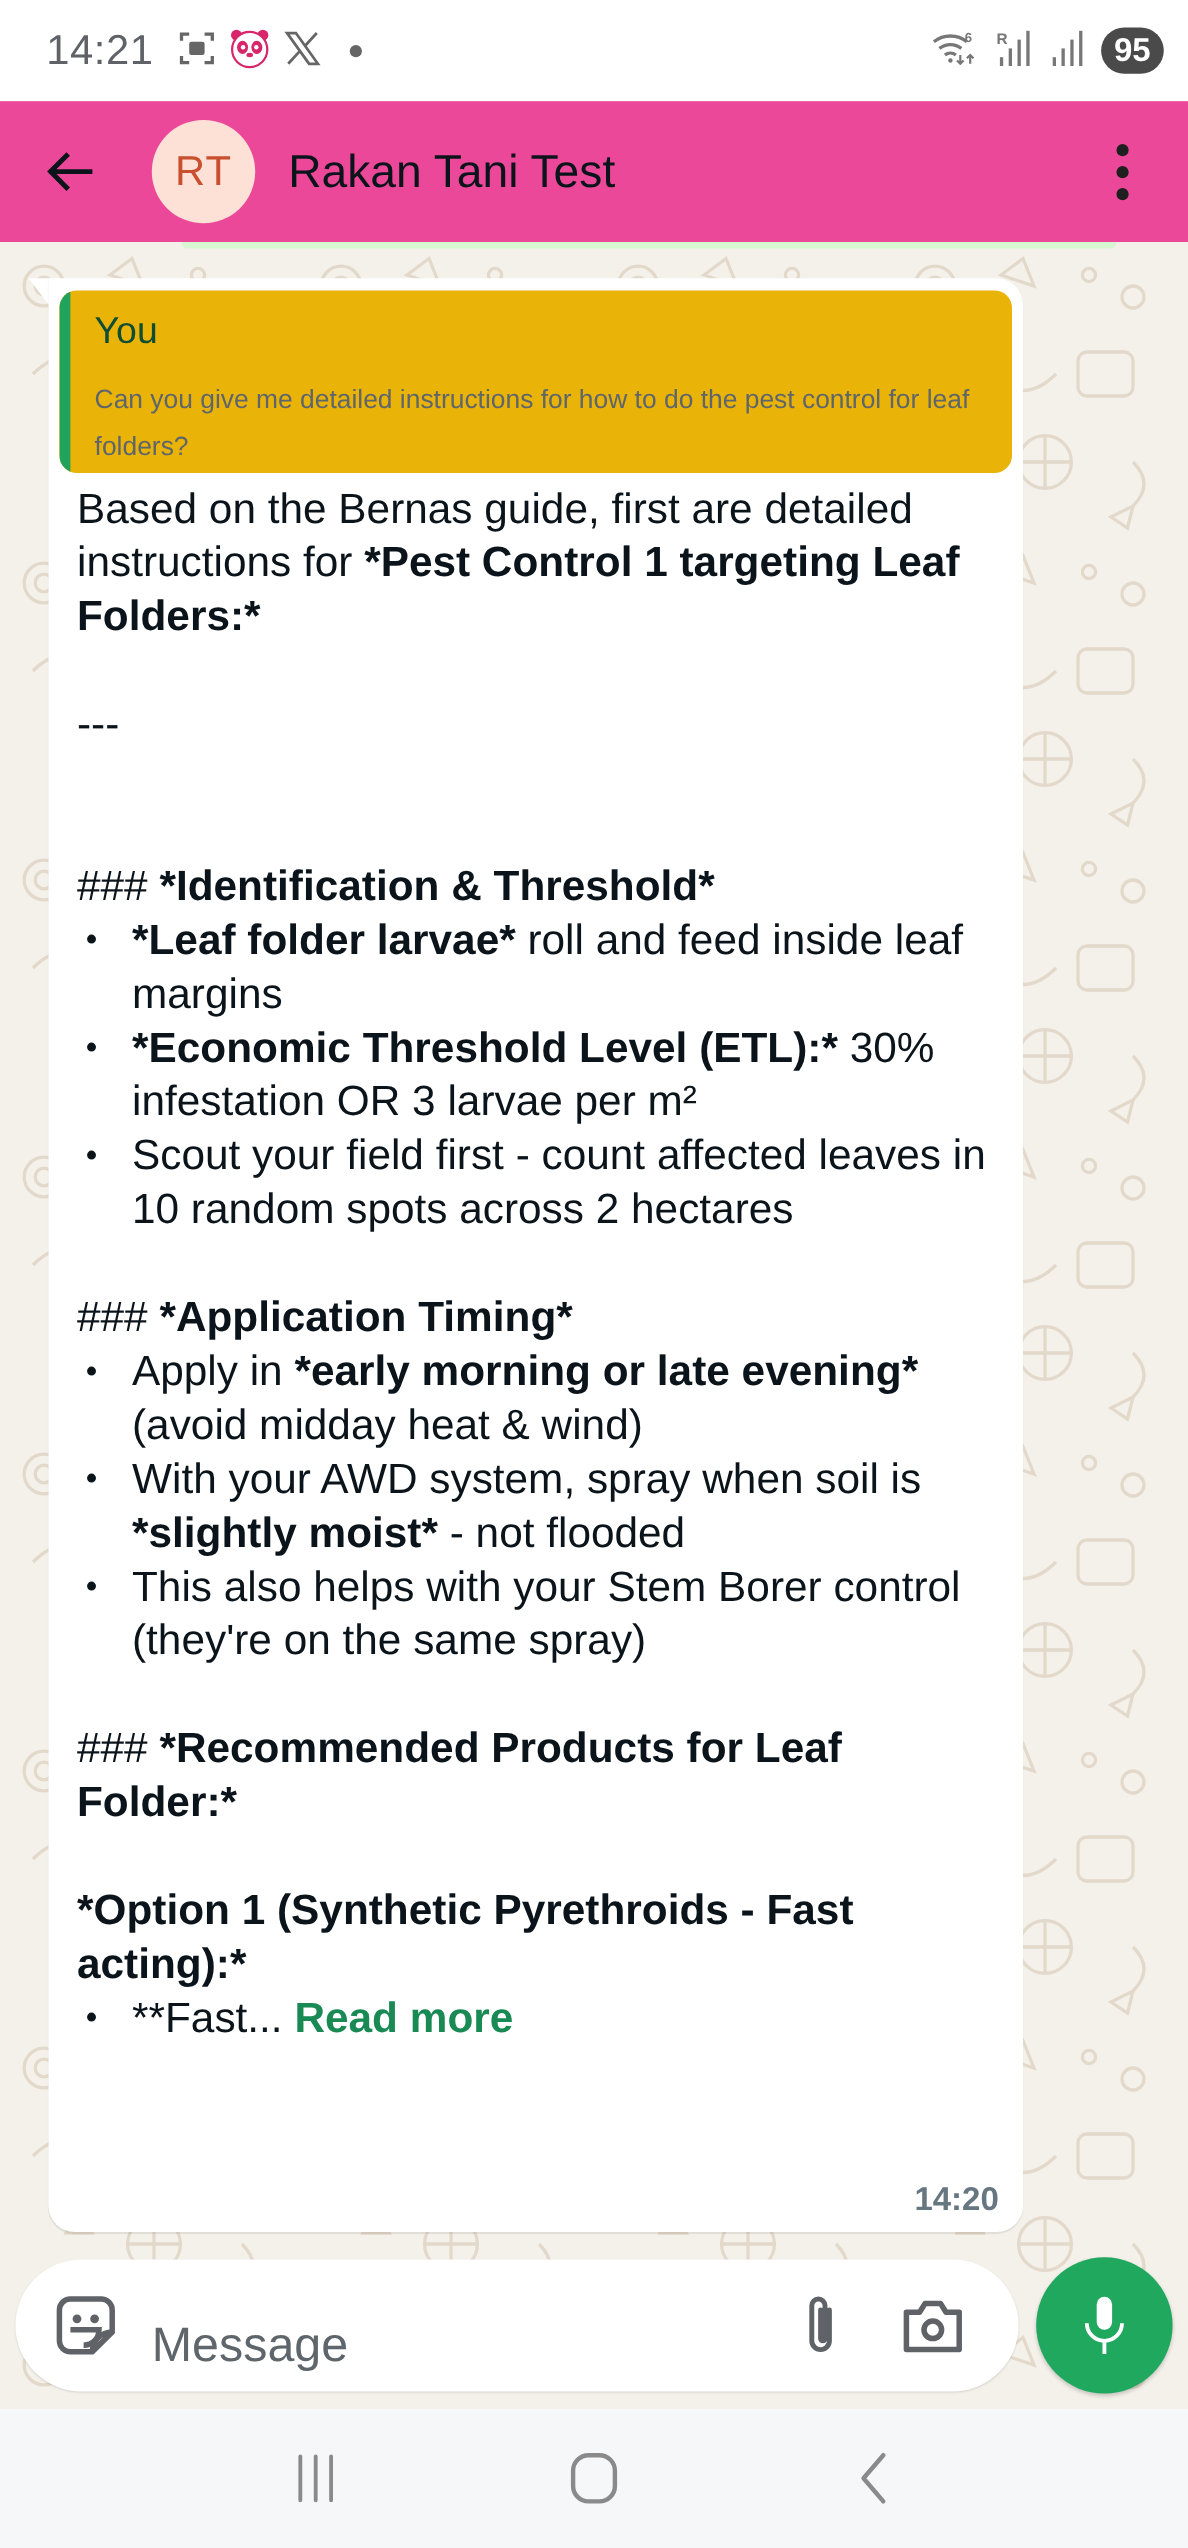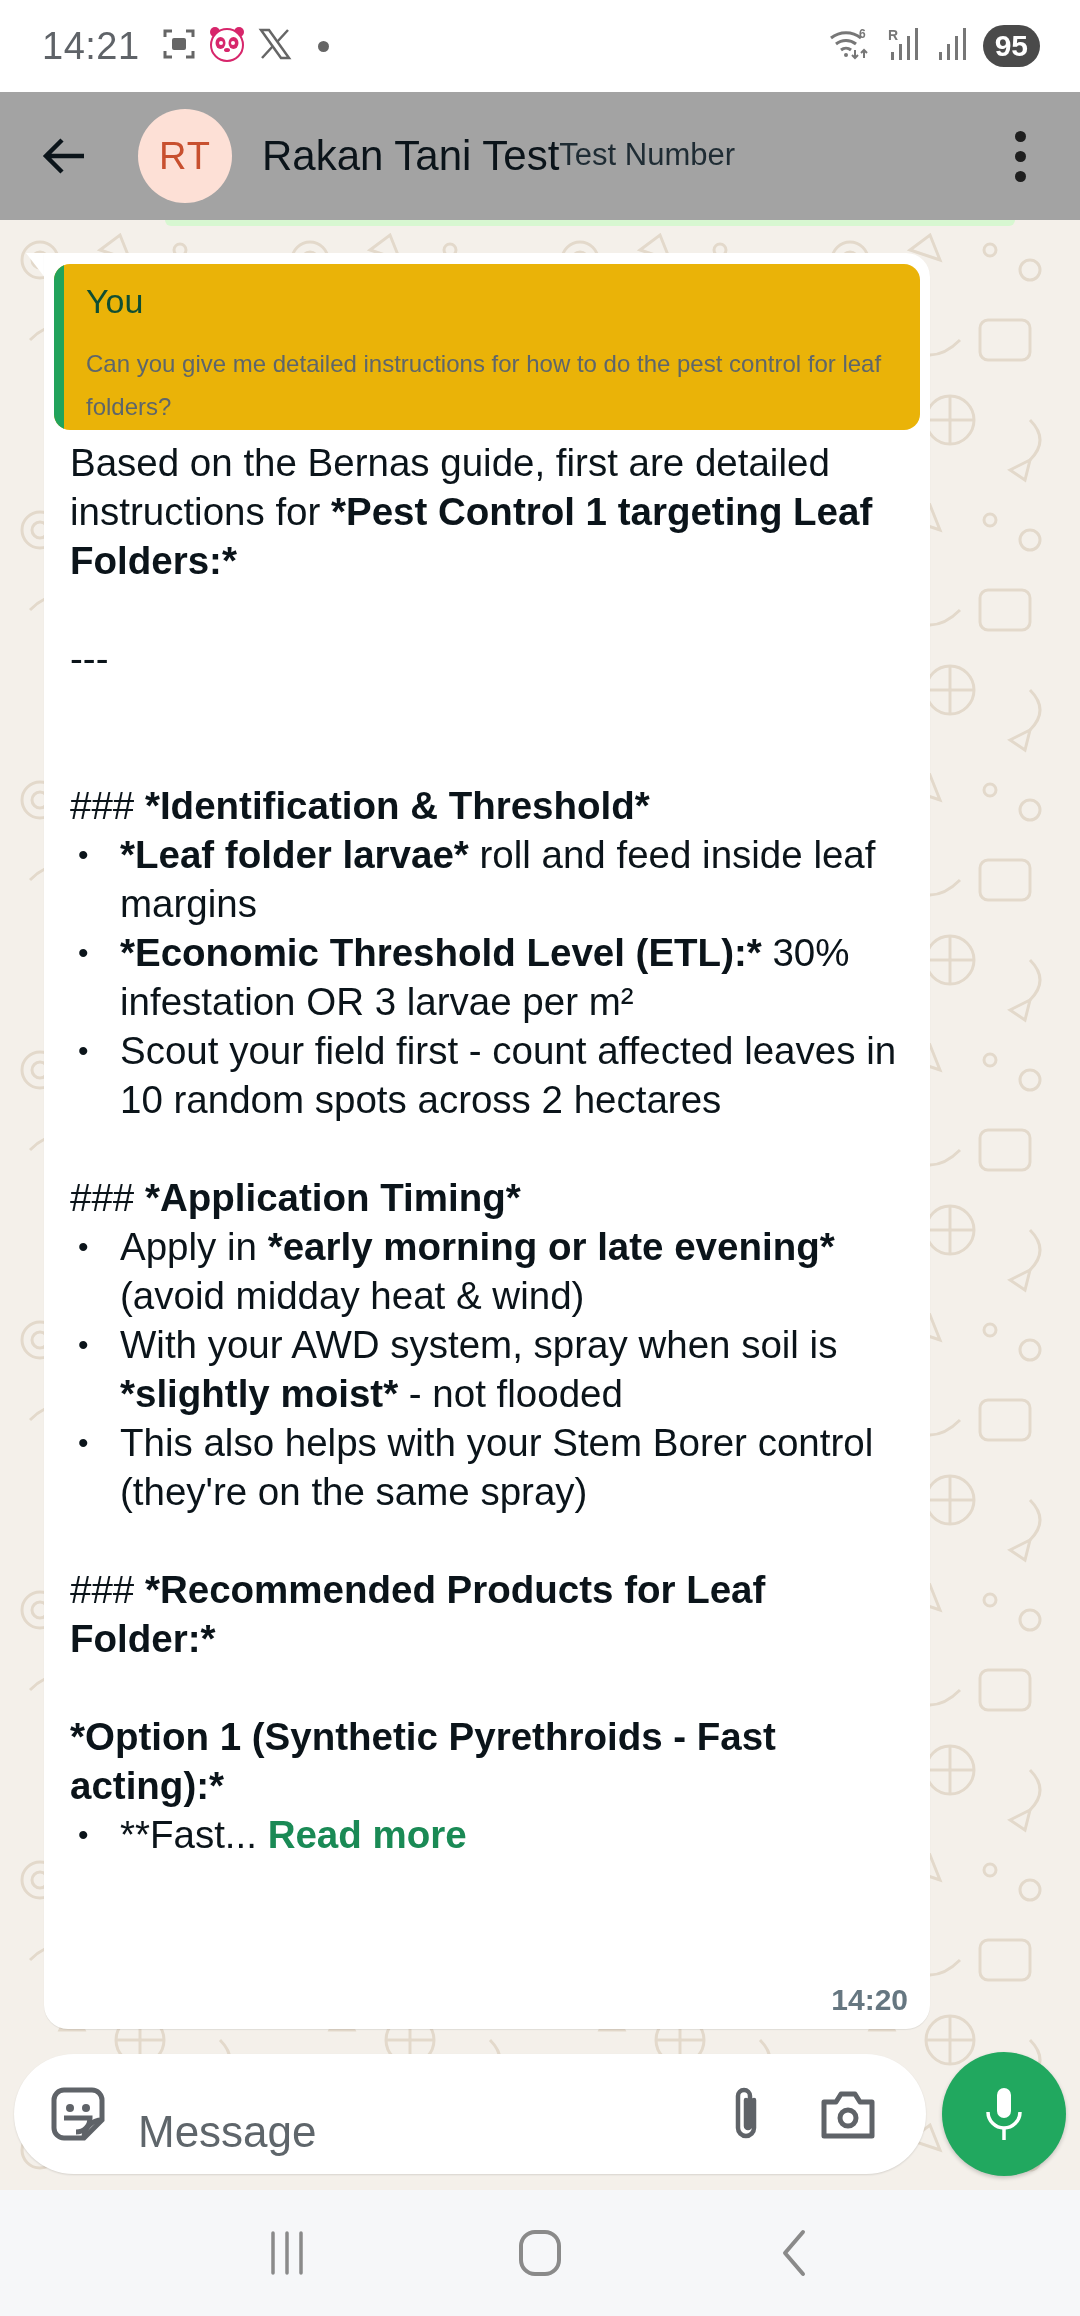--- a/index.html
+++ b/index.html
@@ -1,29 +1,29 @@
 <!DOCTYPE html>
 <html><head>
 <meta charset="utf-8">
 <style>
   * { box-sizing: border-box; margin: 0; padding: 0; }
   html, body { width: 1080px; height: 2316px; overflow: hidden; }
   body { font-family: "Liberation Sans", "DejaVu Sans", sans-serif; background: #f5f1eb; position: relative; color: #0b141a; }
 
   
-  .status-bar { position: absolute; top: 0; left: 0; width: 1080px; height: 92px; background: #ffffff; display: flex; align-items: center; padding: 0 40px 0 42px; }
+  .status-bar { position: absolute; top: 0; left: 0; width: 1080px; height: 92px; background: #ffffff; display: flex; align-items: center; padding: 0 22px 0 42px; }
   .status-time { font-size: 38px; color: #5f6368; letter-spacing: 0.5px; font-weight: 500; }
   .status-left { display: flex; align-items: center; gap: 14px; }
   .status-icons-left { display: flex; align-items: center; gap: 12px; margin-left: 8px; }
   .status-right { margin-left: auto; display: flex; align-items: center; gap: 14px; }
   .battery { background: #4a4a4a; color: #fff; font-size: 30px; font-weight: 700; border-radius: 22px; padding: 4px 12px; line-height: 34px; }
   .dot { width: 11px; height: 11px; border-radius: 50%; background: #666; display: inline-block; margin-left: 14px; }
 
   
-  .header { position: absolute; top: 92px; left: 0; width: 1080px; height: 128px; background: #a3a3a3; display: flex; align-items: center; justify-content: space-between; }
+  .header { position: absolute; top: 92px; left: 0; width: 1080px; height: 128px; background: #ec4899; display: flex; align-items: center; justify-content: space-between; }
   .back-btn { width: 64px; height: 64px; margin-left: 32px; display: flex; align-items: center; justify-content: center; }
   .avatar { width: 94px; height: 94px; border-radius: 50%; background: #fde0d6; color: #c8502f; font-size: 38px; display: flex; align-items: center; justify-content: center; margin-left: 42px; letter-spacing: 1px; }
   .contact { margin-left: 30px; display: flex; flex-direction: row; }
   .contact-name { font-size: 42px; color: #0b141a; line-height: 50px; }
   .contact-sub { font-size: 31px; color: #1f2c34; line-height: 40px; margin-top: 4px; }
   .menu-btn { margin-left: auto; margin-right: 40px; width: 40px; height: 64px; display: flex; flex-direction: column; align-items: center; justify-content: center; gap: 9px; }
   .menu-btn span { width: 11px; height: 11px; border-radius: 50%; background: #1f1f1f; display: block; }
 
   
   .chat-bg { position: absolute; top: 220px; left: 0; width: 1080px; height: 1972px; background: #f4f0ea; overflow: hidden; }
@@ -129,21 +129,20 @@
 
 <div class="header">
   <div class="back-btn">
     <svg width="48" height="48" viewBox="0 0 48 48">
         <path d="M44 24H6M22 8L6 24l16 16" stroke="#0b141a" stroke-width="4.5" fill="none" stroke-linejoin="miter"></path>
       </svg>
   </div>
   <div class="avatar">RT</div>
   <div class="contact">
     <span class="contact-name">Rakan Tani Test</span>
-    <span class="contact-sub">Test Number</span>
   </div>
   <div class="menu-btn">
     <span></span>
     <span></span>
     <span></span>
   </div>
 </div>
 
 <div class="chat-bg">
   <svg class="pattern" width="1080" height="1972" viewBox="0 0 1080 1972">

